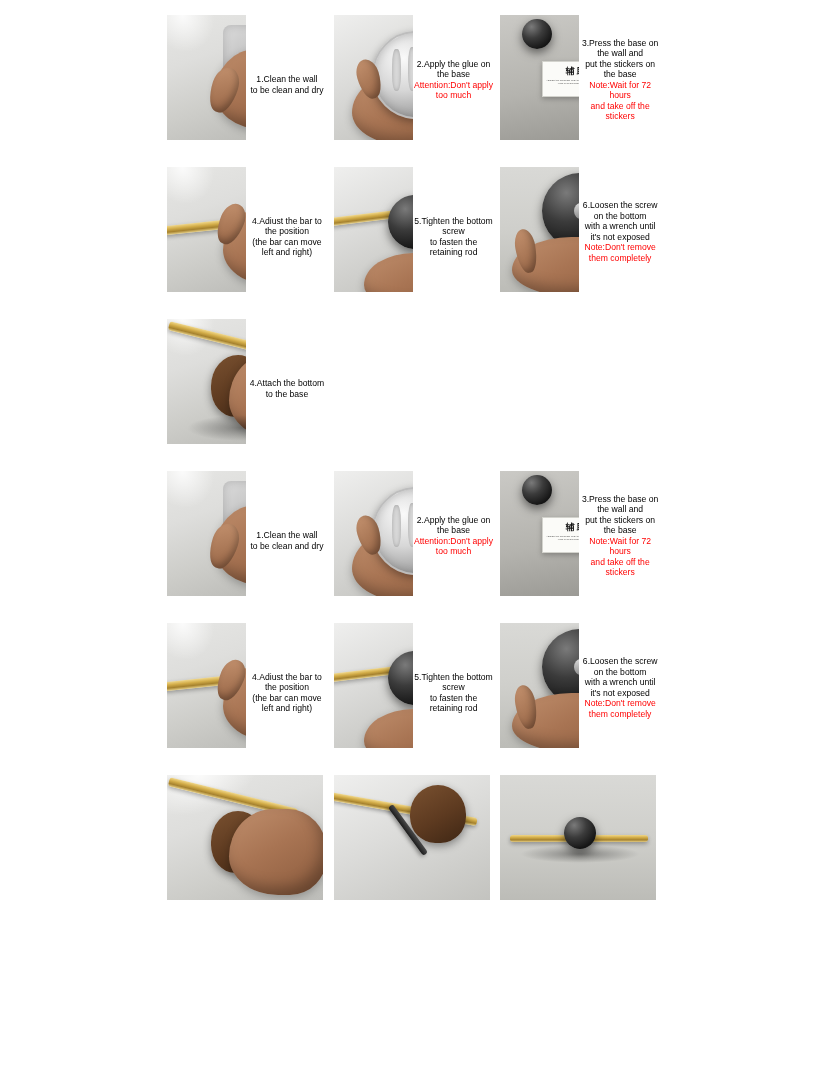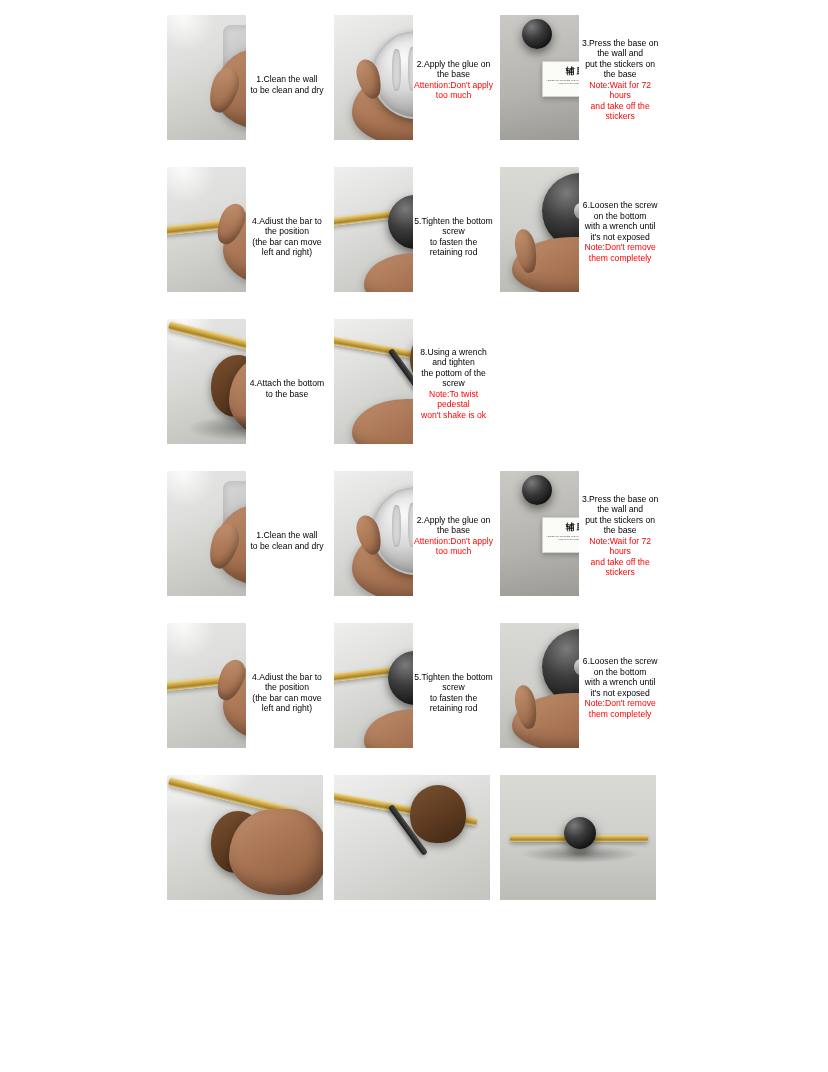--- a/index.html
+++ b/index.html
@@ -283,35 +283,20 @@
         <div class="gold-bar" style="left:0px;top:18px;width:132px;height:9px;transform:rotate(14deg);"></div>
         <div class="wood" style="left:44px;top:36px;width:54px;height:62px;"></div>
         <div class="hand" style="left:62px;top:34px;width:98px;height:86px;"></div>
         <div class="shadow-soft" style="left:20px;top:96px;width:110px;height:26px;"></div>
       </div>
       <div class="caption">
         <span>4.Attach the bottom to the base</span>
       </div>
     </div>
 
-    <div class="cell">
-      <div class="photo">
-        <div class="bg-wall2"></div>
-        <div class="gold-bar" style="left:-6px;top:30px;width:150px;height:8px;transform:rotate(10deg);"></div>
-        <div class="wood" style="left:76px;top:10px;width:56px;height:58px;"></div>
-        <div class="wrench" style="left:44px;top:52px;width:60px;height:6px;transform:rotate(54deg);"></div>
-        <div class="hand" style="left:18px;top:80px;width:120px;height:62px;"></div>
-      </div>
-      <div class="caption">
-        <span>8.Using a wrench and tighten
-the pottom of the screw</span>
-        <span class="warn">Note:To twist pedestal
-won't shake is ok</span>
-      </div>
-    </div>
 
   </div>
 
   <div class="row-gap"></div>
 
   <div class="grid-block">
 
     <div class="cell">
       <div class="photo">
         <div class="bg-wall"></div>

